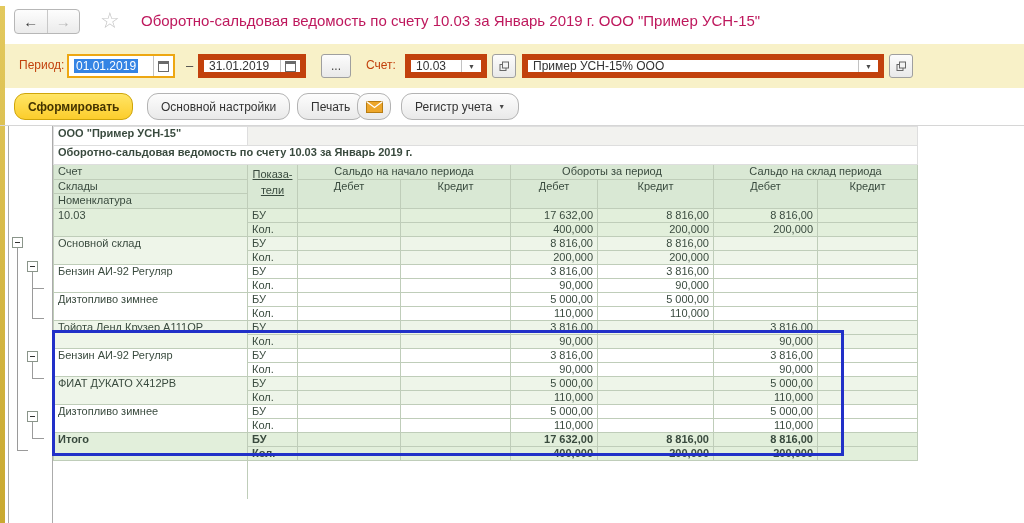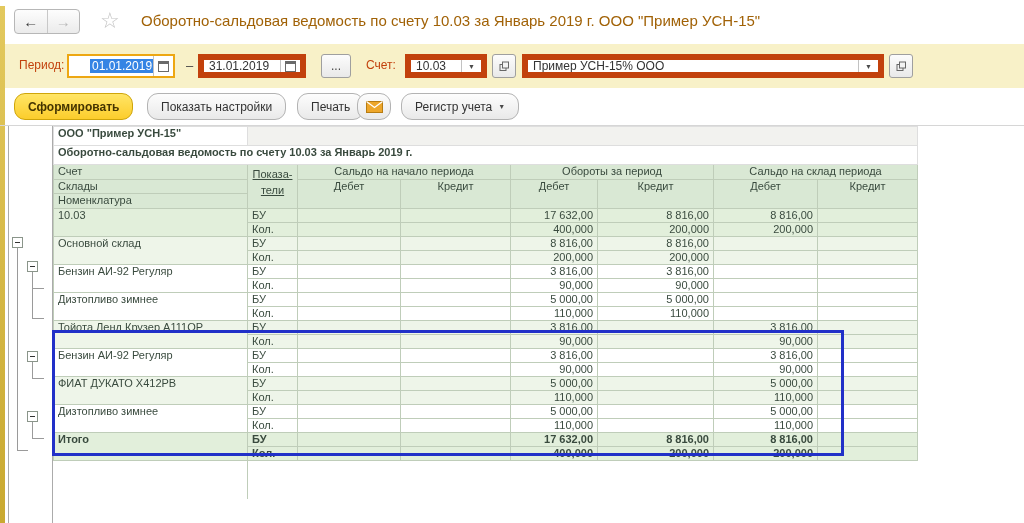--- a/index.html
+++ b/index.html
@@ -15,21 +15,21 @@
   
   .titlebar { position:absolute; left:5px; top:0; width:1019px; height:44px; background:#fff; }
   .navpill { position:absolute; left:9px; top:9px; width:66px; height:25px;
     border:1px solid #b7b7b7; border-radius:4px; background:linear-gradient(#fdfdfd,#ebebeb);
     display:flex; overflow:hidden; }
   .navpill .half { flex:1; display:flex; align-items:center; justify-content:center;
     font-size:15px; line-height:1; cursor:default; }
   .half.back { color:#3a3a3a; border-right:1px solid #c8c8c8; }
   .half.fwd  { color:#b9b9b9; }
   .fav-star { position:absolute; left:95px; top:8px; font-size:22px; color:#c4c4c4; }
-  .page-title { position:absolute; left:136px; top:12px; font-size:15px; color:#a16207; white-space:nowrap;text-align:right; }
+  .page-title { position:absolute; left:136px; top:12px; font-size:15px; color:#be185d; white-space:nowrap;text-align:right; }
 
   
   .filterbar { position:absolute; left:5px; top:44px; width:1019px; height:44px; background:#f8f1c8; }
   .filterbar .lbl { position:absolute; top:14px; font-size:12px; color:#c2410c; }
   .field { position:absolute; top:10px; height:24px; background:#fff; border:6px solid #c2410c;
     display:flex; align-items:stretch; font-size:12px; }
   .field .val { flex:1; display:flex; align-items:center; padding-left:5px; white-space:nowrap; overflow:hidden; }
   .field .seg { width:20px; display:flex; align-items:center; justify-content:center;
     border-left:1px solid #c2c2c2; background:#fff; }
   .field.focused { border:2px solid #eda712; }
@@ -108,21 +108,21 @@
         <span>→</span>
       </div>
   </div>
   <div class="fav-star">☆</div>
   <div class="page-title">Оборотно-сальдовая ведомость по счету 10.03 за Январь 2019 г. ООО "Пример УСН-15"</div>
 </div>
 
 <div class="filterbar">
   <div class="lbl" style="left:14px;">Период:</div>
 
-  <div class="field focused" style="left:62px; width:108px;padding-left:16px;">
+  <div class="field focused" style="left:62px; width:108px;">
     <div class="val">
         <span class="sel-text">01.01.2019</span>
       </div>
     <div class="seg">
         <span class="cal-icon"></span>
       </div>
   </div>
 
   <div class="dash" style="left:181px;">–</div>
 
@@ -159,21 +159,21 @@
   <div class="mini-btn" style="left:884px; width:24px;">
     <svg class="openicon" width="11" height="11" viewBox="0 0 11 11">
         <rect x="1" y="3.5" width="6" height="6" fill="none" stroke="#666"></rect>
         <rect x="3.5" y="1" width="6" height="6" fill="#f3f3f3" stroke="#666"></rect>
       </svg>
   </div>
 </div>
 
 <div class="toolbar">
   <div class="btn btn-generate" style="left:9px;">Сформировать</div>
-  <div class="btn" style="left:142px;">Показать настройки</div>
+  <div class="btn" style="left:142px;">Основной настройки</div>
   <div class="btn" style="left:292px;">Печать</div>
   <div class="btn" style="left:352px; width:34px; padding:0;">
     <svg class="envelope" viewBox="0 0 17 12">
       <rect x="0.5" y="0.5" width="16" height="11" fill="#efא" style="fill:#eda62a" stroke="#b77c12"></rect>
       <path d="M0.5,0.5 L8.5,6.5 L16.5,0.5" fill="none" stroke="#fff" stroke-width="1.2"></path>
     </svg>
   </div>
   <div class="btn" style="left:396px;">
     <span>Регистр учета</span>
     <span class="caret c">▼</span>

